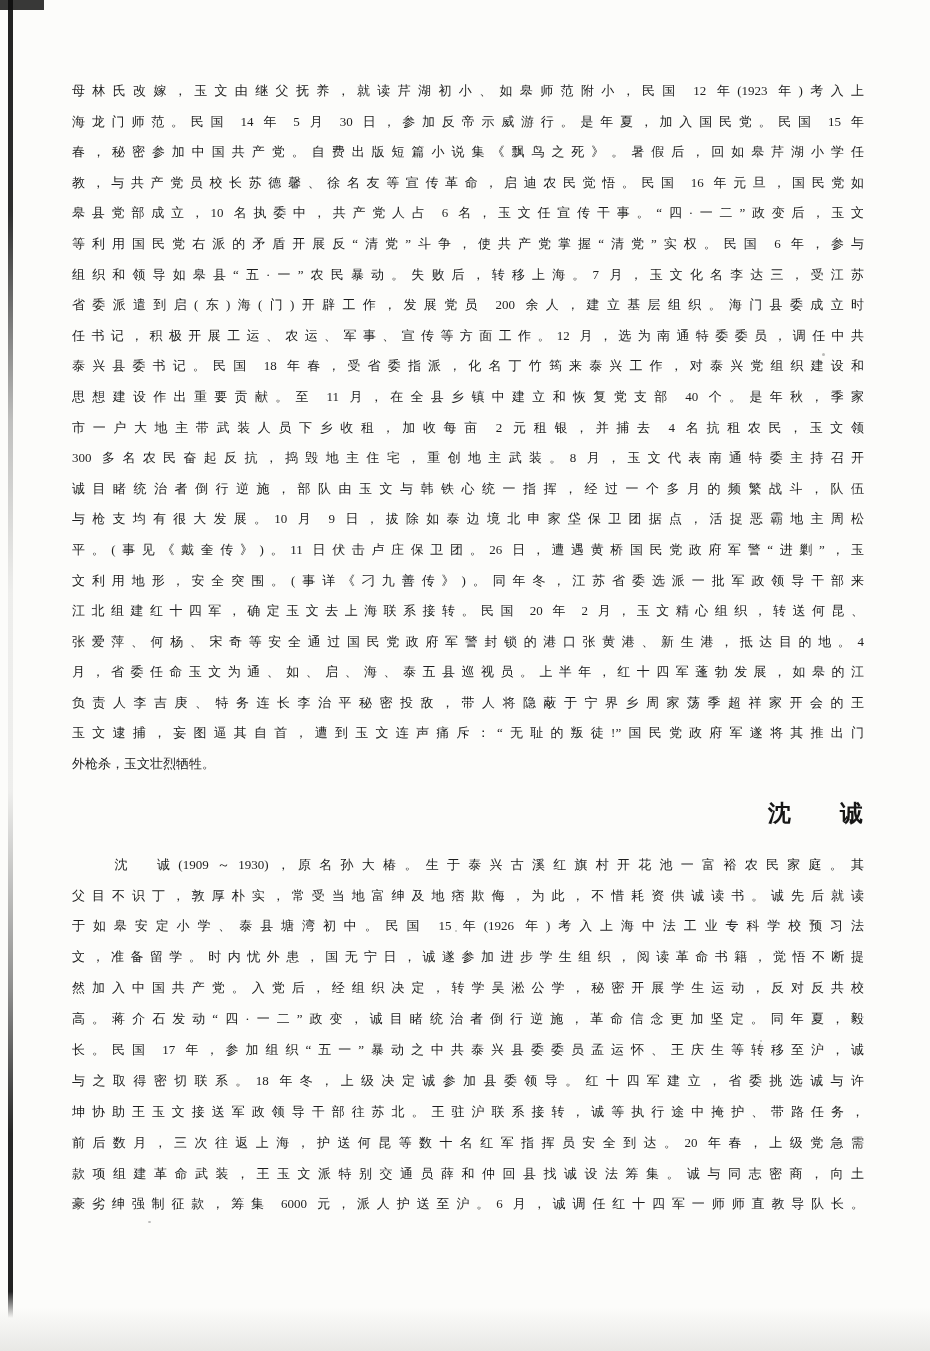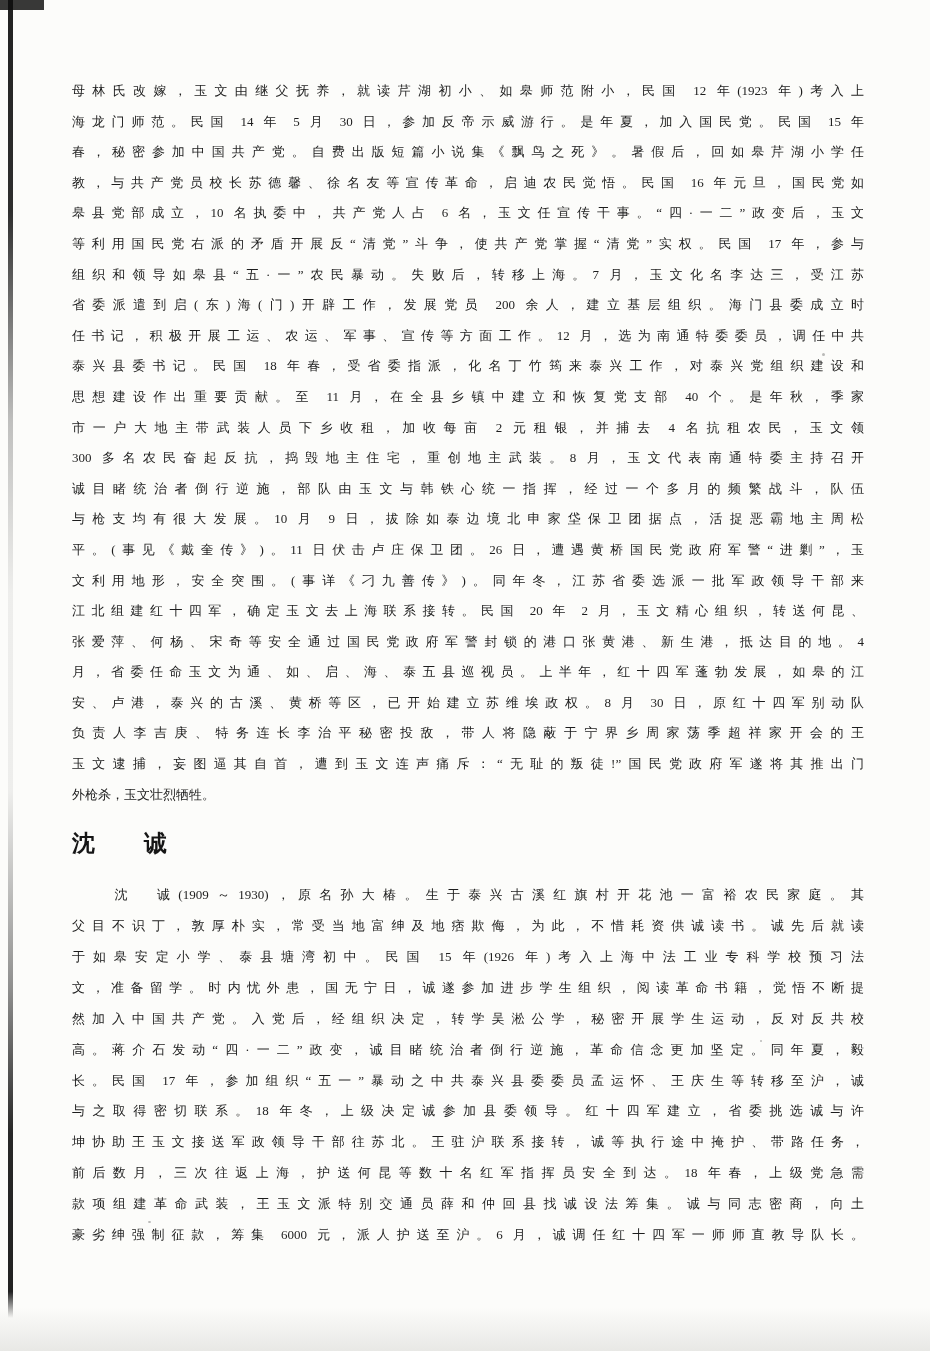--- a/index.html
+++ b/index.html
@@ -34,21 +34,21 @@
   }
   .para.last-line-left .line:last-child {
     text-align-last: left;
   }
   .section-heading {
     margin: 0;
     margin-top: 16px;
     margin-bottom: 18px;
     height: 36px;
     line-height: 36px;
-    text-align: left;
+    text-align: right;
     font-size: 23px;
     font-weight: bold;
     color: #161616;
     letter-spacing: 1px;
   }
   .para-2 .line {
     line-height: 30.9px;
     height: 30.9px;
   }
   
@@ -109,51 +109,50 @@
 <div class="speck s5"></div>
 
 <div class="page">
 
   <div class="para para-1 last-line-left">
       <div class="line">母林氏改嫁，玉文由继父抚养，就读芹湖初小、如皋师范附小，民国 12 年(1923 年)考入上</div>
       <div class="line">海龙门师范。民国 14 年 5 月 30 日，参加反帝示威游行。是年夏，加入国民党。民国 15 年</div>
       <div class="line">春，秘密参加中国共产党。自费出版短篇小说集《飘鸟之死》。暑假后，回如皋芹湖小学任</div>
       <div class="line">教，与共产党员校长苏德馨、徐名友等宣传革命，启迪农民觉悟。民国 16 年元旦，国民党如</div>
       <div class="line">皋县党部成立，10 名执委中，共产党人占 6 名，玉文任宣传干事。“四·一二”政变后，玉文</div>
-      <div class="line">等利用国民党右派的矛盾开展反“清党”斗争，使共产党掌握“清党”实权。民国 17 年，参与</div>
+      <div class="line">等利用国民党右派的矛盾开展反“清党”斗争，使共产党掌握“清党”实权。民国 6 年，参与</div>
       <div class="line">组织和领导如皋县“五·一”农民暴动。失败后，转移上海。7 月，玉文化名李达三，受江苏</div>
       <div class="line">省委派遣到启(东)海(门)开辟工作，发展党员 200 余人，建立基层组织。海门县委成立时</div>
       <div class="line">任书记，积极开展工运、农运、军事、宣传等方面工作。12 月，选为南通特委委员，调任中共</div>
       <div class="line">泰兴县委书记。民国 18 年春，受省委指派，化名丁竹筠来泰兴工作，对泰兴党组织建设和</div>
       <div class="line">思想建设作出重要贡献。至 11 月，在全县乡镇中建立和恢复党支部 40 个。是年秋，季家</div>
       <div class="line">市一户大地主带武装人员下乡收租，加收每亩 2 元租银，并捕去 4 名抗租农民，玉文领</div>
       <div class="line">300 多名农民奋起反抗，捣毁地主住宅，重创地主武装。8 月，玉文代表南通特委主持召开</div>
       <div class="line">诚目睹统治者倒行逆施，部队由玉文与韩铁心统一指挥，经过一个多月的频繁战斗，队伍</div>
       <div class="line">与枪支均有很大发展。10 月 9 日，拔除如泰边境北申家垈保卫团据点，活捉恶霸地主周松</div>
       <div class="line">平。(事见《戴奎传》)。11 日伏击卢庄保卫团。26 日，遭遇黄桥国民党政府军警“进剿”，玉</div>
       <div class="line">文利用地形，安全突围。(事详《刁九善传》)。同年冬，江苏省委选派一批军政领导干部来</div>
       <div class="line">江北组建红十四军，确定玉文去上海联系接转。民国 20 年 2 月，玉文精心组织，转送何昆、</div>
       <div class="line">张爱萍、何杨、宋奇等安全通过国民党政府军警封锁的港口张黄港、新生港，抵达目的地。4</div>
       <div class="line">月，省委任命玉文为通、如、启、海、泰五县巡视员。上半年，红十四军蓬勃发展，如皋的江</div>
-      <div class="line">安、卢港，泰兴的古溪、黄桥等区，已开始建立苏维埃政权。8 月 30 日，原红十四军别动队</div>
       <div class="line">负责人李吉庚、特务连长李治平秘密投敌，带人将隐蔽于宁界乡周家荡季超祥家开会的王</div>
       <div class="line">玉文逮捕，妄图逼其自首，遭到玉文连声痛斥：“无耻的叛徒!”国民党政府军遂将其推出门</div>
       <div class="line">外枪杀，玉文壮烈牺牲。</div>
     </div>
 
   <h2 class="section-heading">沈　　诚</h2>
 
   <div class="para para-2">
       <div class="line">　　沈　诚(1909～1930)，原名孙大椿。生于泰兴古溪红旗村开花池一富裕农民家庭。其</div>
       <div class="line">父目不识丁，敦厚朴实，常受当地富绅及地痞欺侮，为此，不惜耗资供诚读书。诚先后就读</div>
       <div class="line">于如皋安定小学、泰县塘湾初中。民国 15 年(1926 年)考入上海中法工业专科学校预习法</div>
       <div class="line">文，准备留学。时内忧外患，国无宁日，诚遂参加进步学生组织，阅读革命书籍，觉悟不断提</div>
       <div class="line">然加入中国共产党。入党后，经组织决定，转学吴淞公学，秘密开展学生运动，反对反共校</div>
       <div class="line">高。蒋介石发动“四·一二”政变，诚目睹统治者倒行逆施，革命信念更加坚定。同年夏，毅</div>
       <div class="line">长。民国 17 年，参加组织“五一”暴动之中共泰兴县委委员孟运怀、王庆生等转移至沪，诚</div>
       <div class="line">与之取得密切联系。18 年冬，上级决定诚参加县委领导。红十四军建立，省委挑选诚与许</div>
       <div class="line">坤协助王玉文接送军政领导干部往苏北。王驻沪联系接转，诚等执行途中掩护、带路任务，</div>
-      <div class="line">前后数月，三次往返上海，护送何昆等数十名红军指挥员安全到达。18 年春，上级党急需</div>
+      <div class="line">前后数月，三次往返上海，护送何昆等数十名红军指挥员安全到达。20 年春，上级党急需</div>
       <div class="line">款项组建革命武装，王玉文派特别交通员薛和仲回县找诚设法筹集。诚与同志密商，向土</div>
       <div class="line">豪劣绅强制征款，筹集 6000 元，派人护送至沪。6 月，诚调任红十四军一师师直教导队长。</div>
     </div>
 
 </div>
 
 </body></html>

